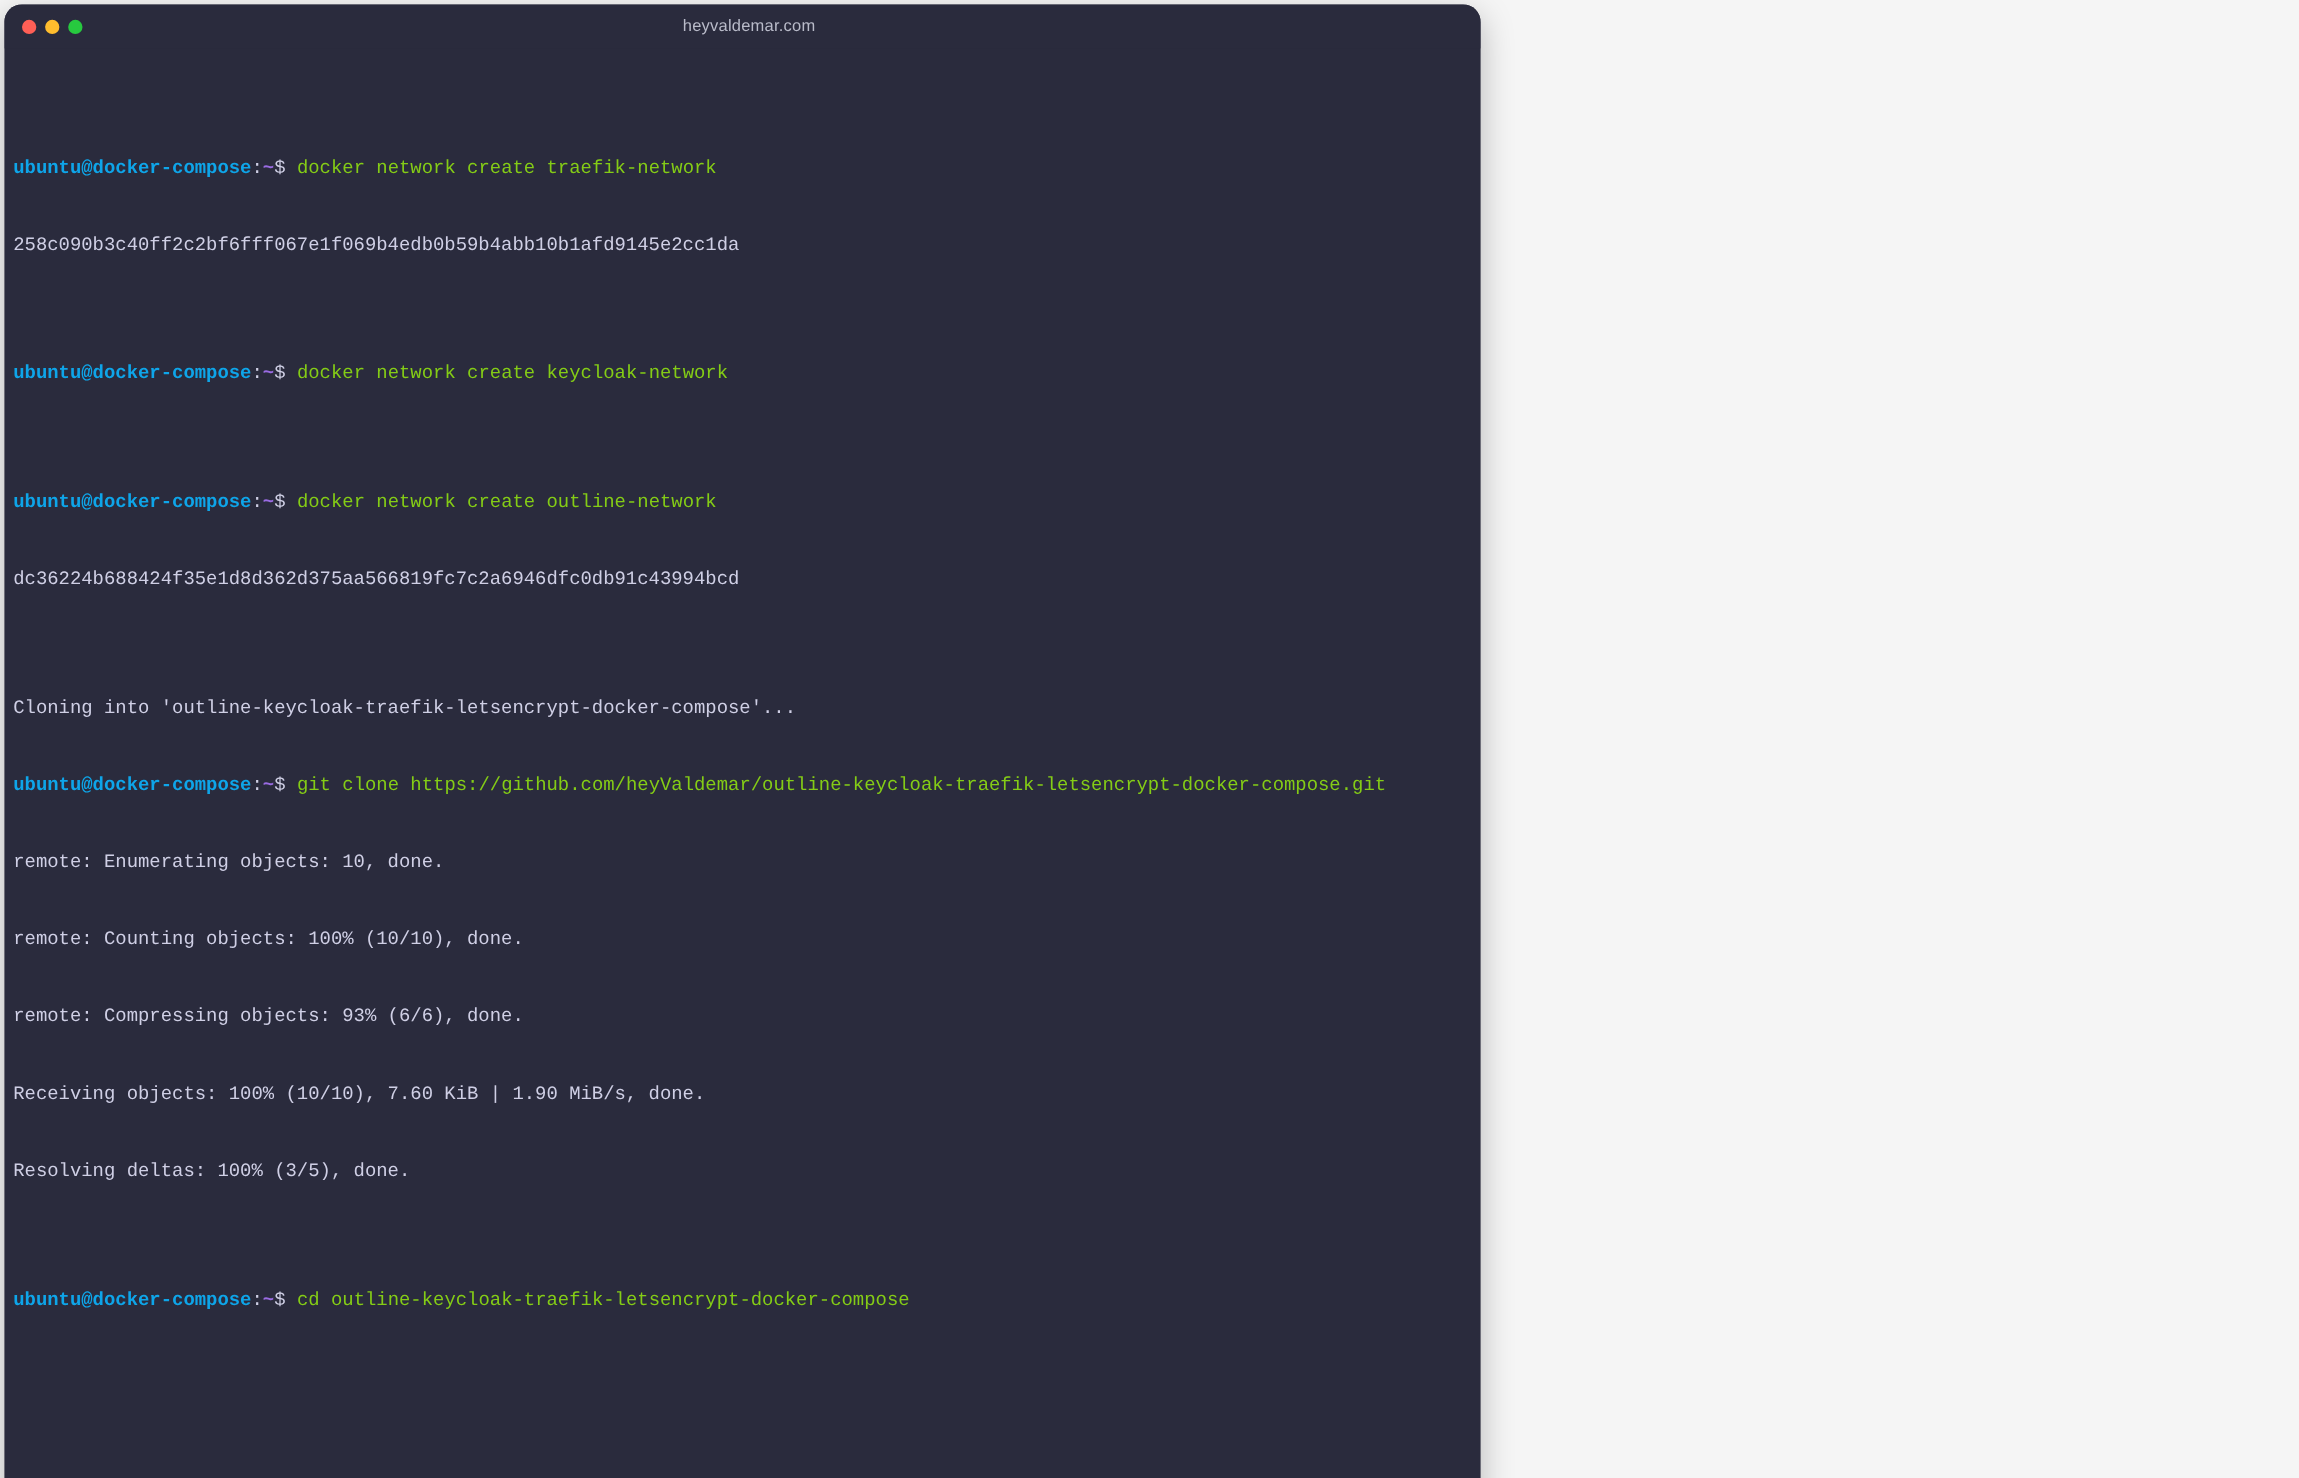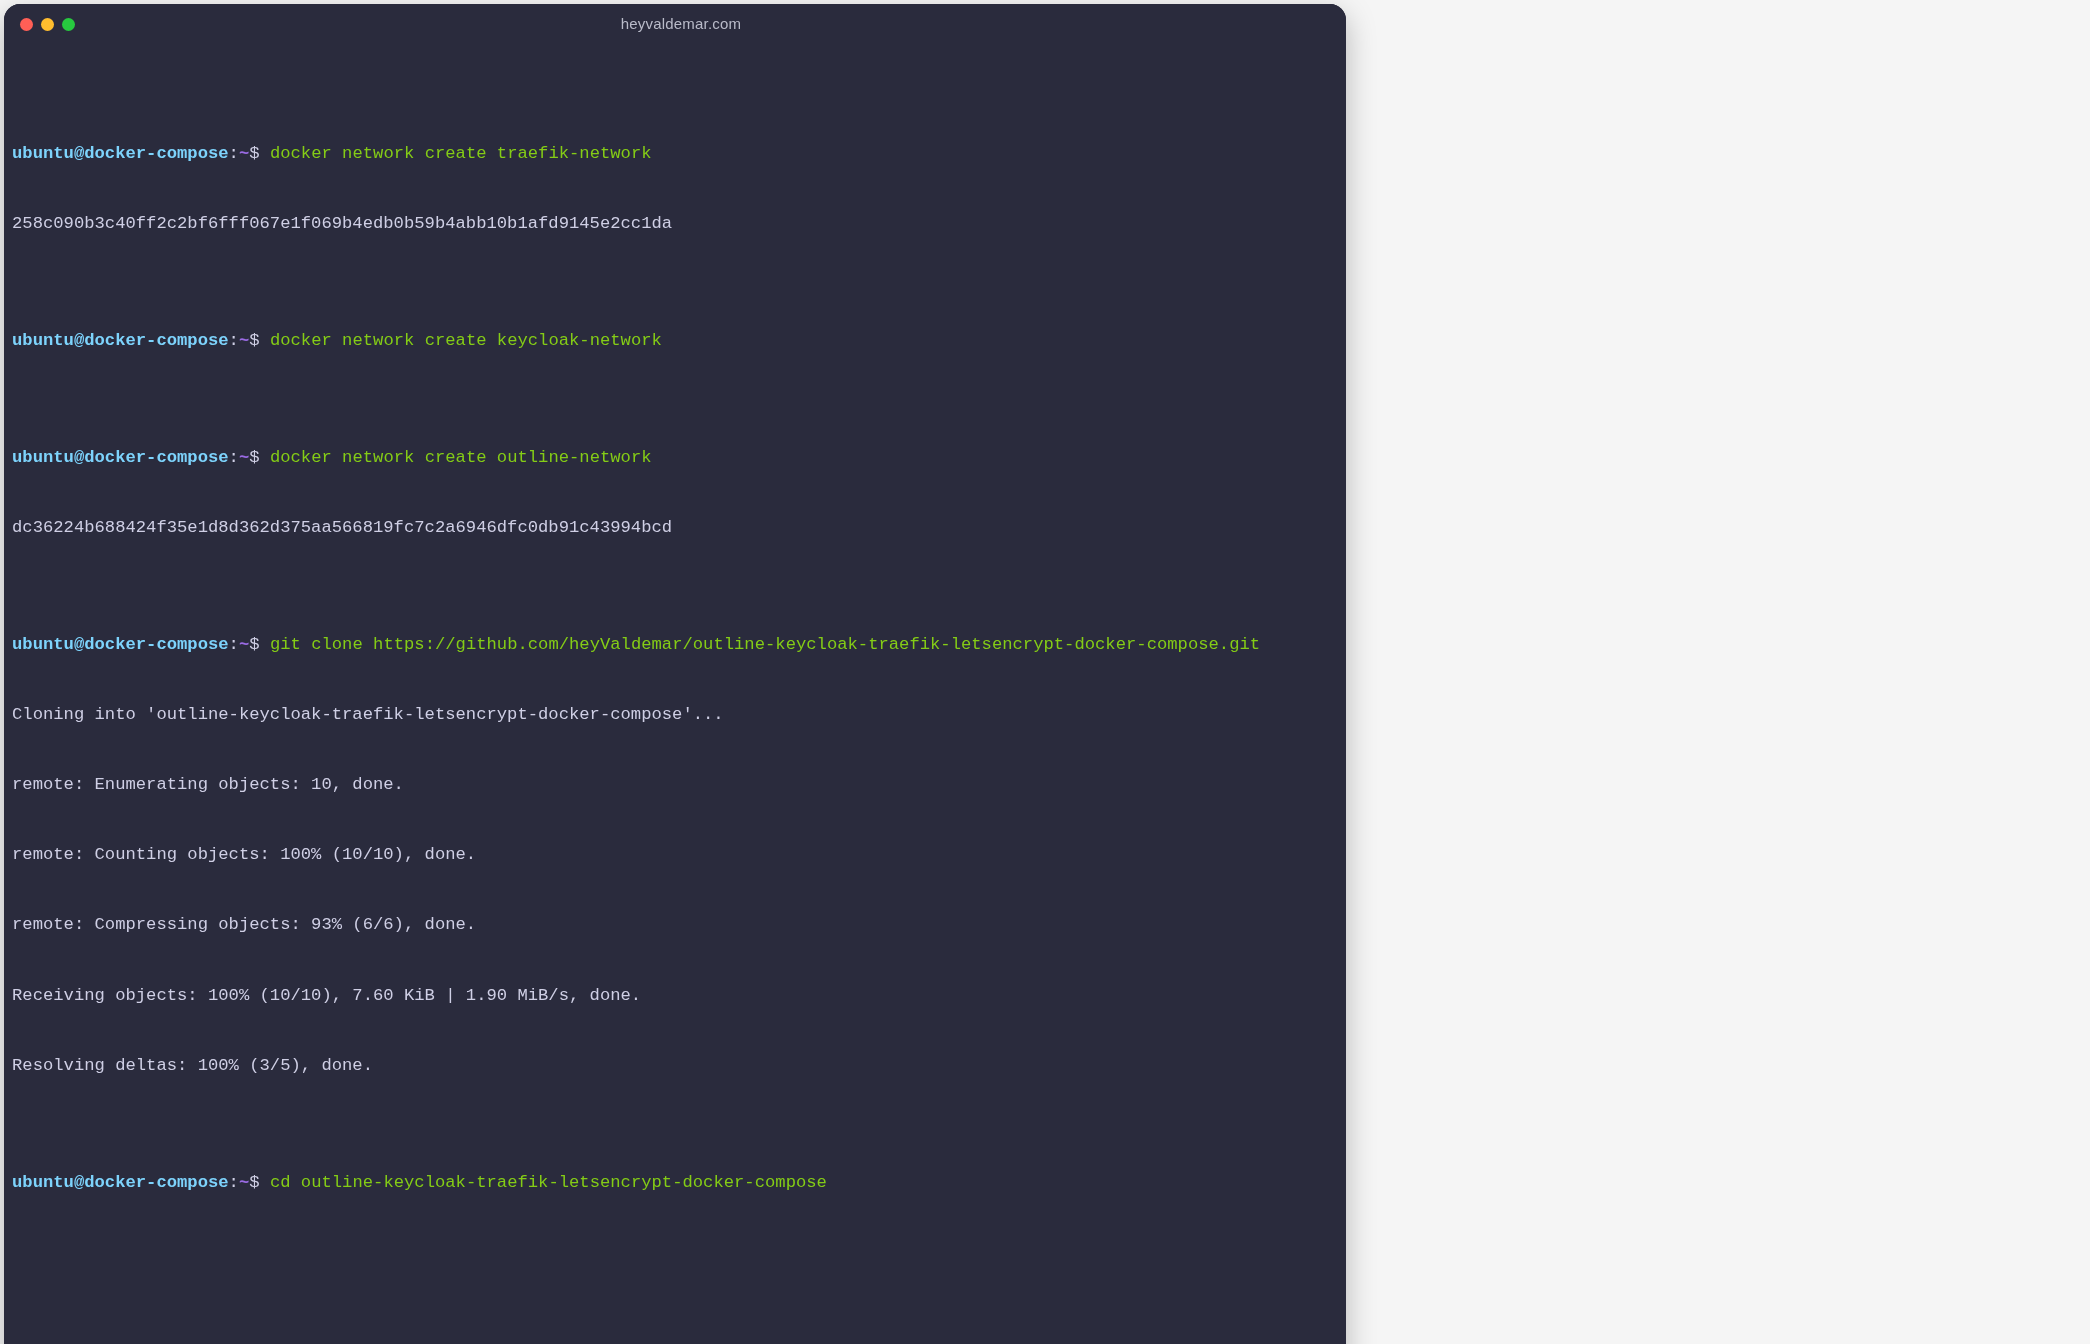--- a/index.html
+++ b/index.html
@@ -51,21 +51,21 @@
     pointer-events: none;
   }
   .term {
     padding: 4px 8px 0 8px;
     color: #cfcfe5;
     white-space: pre-wrap;
     word-break: break-all;
   }
   .line { min-height: 1.36em; }
 
-  .user  { color: #7dd3fc; font-weight: bold; }
+  .user  { color: #0ea5e9; font-weight: bold; }
   .path  { color: #9a6be3; font-weight: bold; }
   .dollar{ color: #cfcfe5; }
   .cmd   { color: #84cc16; }
   .out   { color: #cfcfe5; }
 </style>
 </head>
 <body>
 
 <div class="window">
   <div class="titlebar">
@@ -84,22 +84,22 @@
     <div class="line out">258c090b3c40ff2c2bf6fff067e1f069b4edb0b59b4abb10b1afd9145e2cc1da</div>
 
     
     <div class="line"><span class="user">ubuntu@docker-compose</span><span class="out">:</span><span class="path">~</span><span class="dollar">$</span> <span class="cmd">docker network create keycloak-network</span></div>
 
     
     <div class="line"><span class="user">ubuntu@docker-compose</span><span class="out">:</span><span class="path">~</span><span class="dollar">$</span> <span class="cmd">docker network create outline-network</span></div>
     <div class="line out">dc36224b688424f35e1d8d362d375aa566819fc7c2a6946dfc0db91c43994bcd</div>
 
     
+    <div class="line out">Cloning into 'outline-keycloak-traefik-letsencrypt-docker-compose'...</div>
     <div class="line"><span class="user">ubuntu@docker-compose</span><span class="out">:</span><span class="path">~</span><span class="dollar">$</span> <span class="cmd">git clone https://github.com/heyValdemar/outline-keycloak-traefik-letsencrypt-docker-compose.git</span></div>
-    <div class="line out">Cloning into 'outline-keycloak-traefik-letsencrypt-docker-compose'...</div>
     <div class="line out">remote: Enumerating objects: 10, done.</div>
     <div class="line out">remote: Counting objects: 100% (10/10), done.</div>
     <div class="line out">remote: Compressing objects: 93% (6/6), done.</div>
     <div class="line out">Receiving objects: 100% (10/10), 7.60 KiB | 1.90 MiB/s, done.</div>
     <div class="line out">Resolving deltas: 100% (3/5), done.</div>
 
     
     <div class="line"><span class="user">ubuntu@docker-compose</span><span class="out">:</span><span class="path">~</span><span class="dollar">$</span> <span class="cmd">cd outline-keycloak-traefik-letsencrypt-docker-compose</span></div>
 
     

